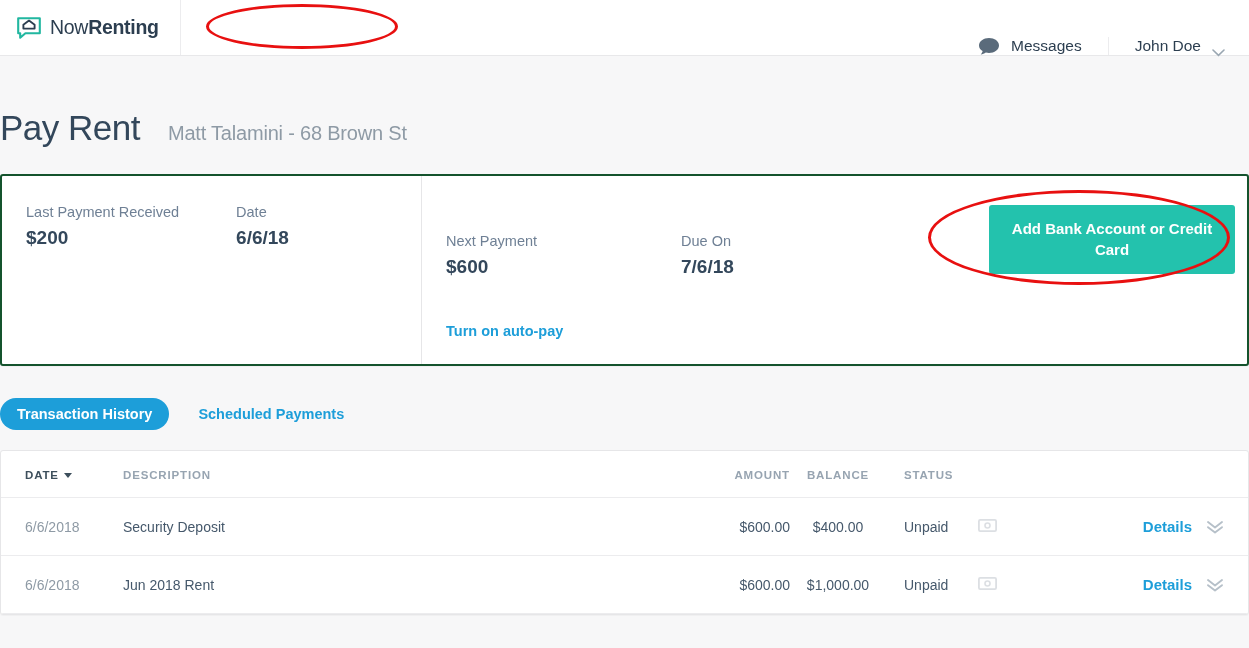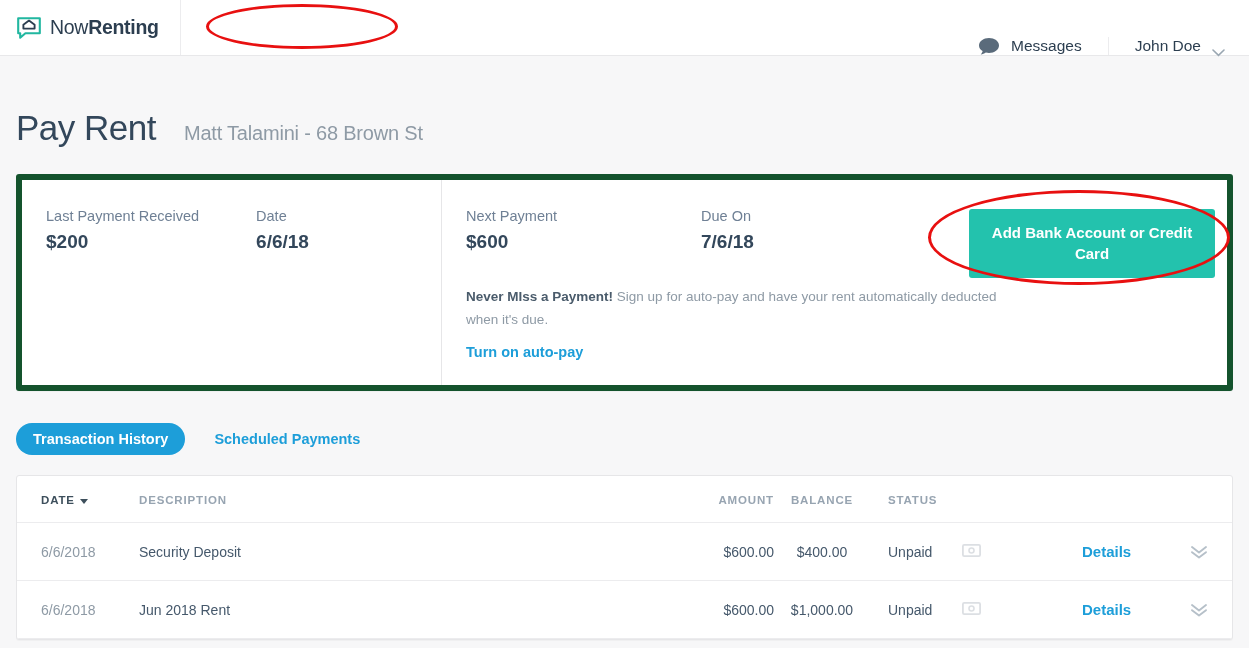--- a/index.html
+++ b/index.html
@@ -79,21 +79,21 @@
   }
   .tb-cell + .tb-cell { border-left: 1px solid #ececee; }
   .msg-icon { margin-right: 11px; display: flex; align-items: center; }
   .caret-down {
     margin-left: 11px;
     width: 11px; height: 7px;
     display: inline-block;
   }
 
   
-  .page { padding: 0 16px; }
+  .page { padding: 0 0; }
 
   .page-head {
     display: flex;
     align-items: baseline;
     padding: 52px 0 26px 0;
   }
   .page-title {
     font-size: 35px;
     font-weight: normal;
     color: #33475b;
@@ -102,21 +102,21 @@
   .page-subtitle {
     margin-left: 28px;
     font-size: 20px;
     color: #8e9aa5;
     letter-spacing: -0.2px;
   }
 
   
   .summary-card {
     background: #ffffff;
-    border: 6px solid #14532d;
+    border: 2px solid #14532d;
     border-radius: 3px;
     display: flex;
     min-height: 192px;
     box-shadow: 0 1px 1px rgba(0,0,0,0.03);
   }
   .panel-left {
     width: 420px;
     border-right: 1px solid #e6e6e8;
     padding: 28px 24px 24px 24px;
     flex: none;
@@ -247,21 +247,21 @@
   .col-desc    { width: auto; }
   .col-amount  { width: 110px; text-align: right; }
   .col-balance { width: 96px; text-align: center; }
   .col-status  { width: 92px; padding-left: 18px !important; }
   .col-icon    { width: 120px; }
   .col-details { width: 150px; padding-right: 24px !important; text-align: right; }
 
   .details-cell {
     display: flex;
     align-items: center;
-    justify-content: space-between;
+    justify-content: flex-end;
     gap: 14px;
   }
   .details-link {
     font-size: 15px;
     font-weight: bold;
     color: #1d9ed9;
     text-decoration: none;
     cursor: pointer;
   }
   .dbl-chevron { width: 18px; height: 14px; cursor: pointer; }
@@ -353,24 +353,20 @@
             <div class="kv-label">Next Payment</div>
             <div class="kv-value">$600</div>
           </div>
           <div class="kv c2">
             <div class="kv-label">Due On</div>
             <div class="kv-value">7/6/18</div>
           </div>
         </div>
 
         <div class="autopay-wrap">
-          <div class="autopay-text">
-            <b>Never MIss a Payment!</b>
-            <span>Sign up for auto-pay and have your rent automatically deducted when it's due.</span>
-          </div>
           <a class="autopay-link" href="#">Turn on auto-pay</a>
         </div>
 
         <button class="add-pm-btn">Add Bank Account or Credit Card</button>
       </div>
     </div>
 
     <div class="tabs">
       <div class="tab active">
         <span>Transaction History</span>

